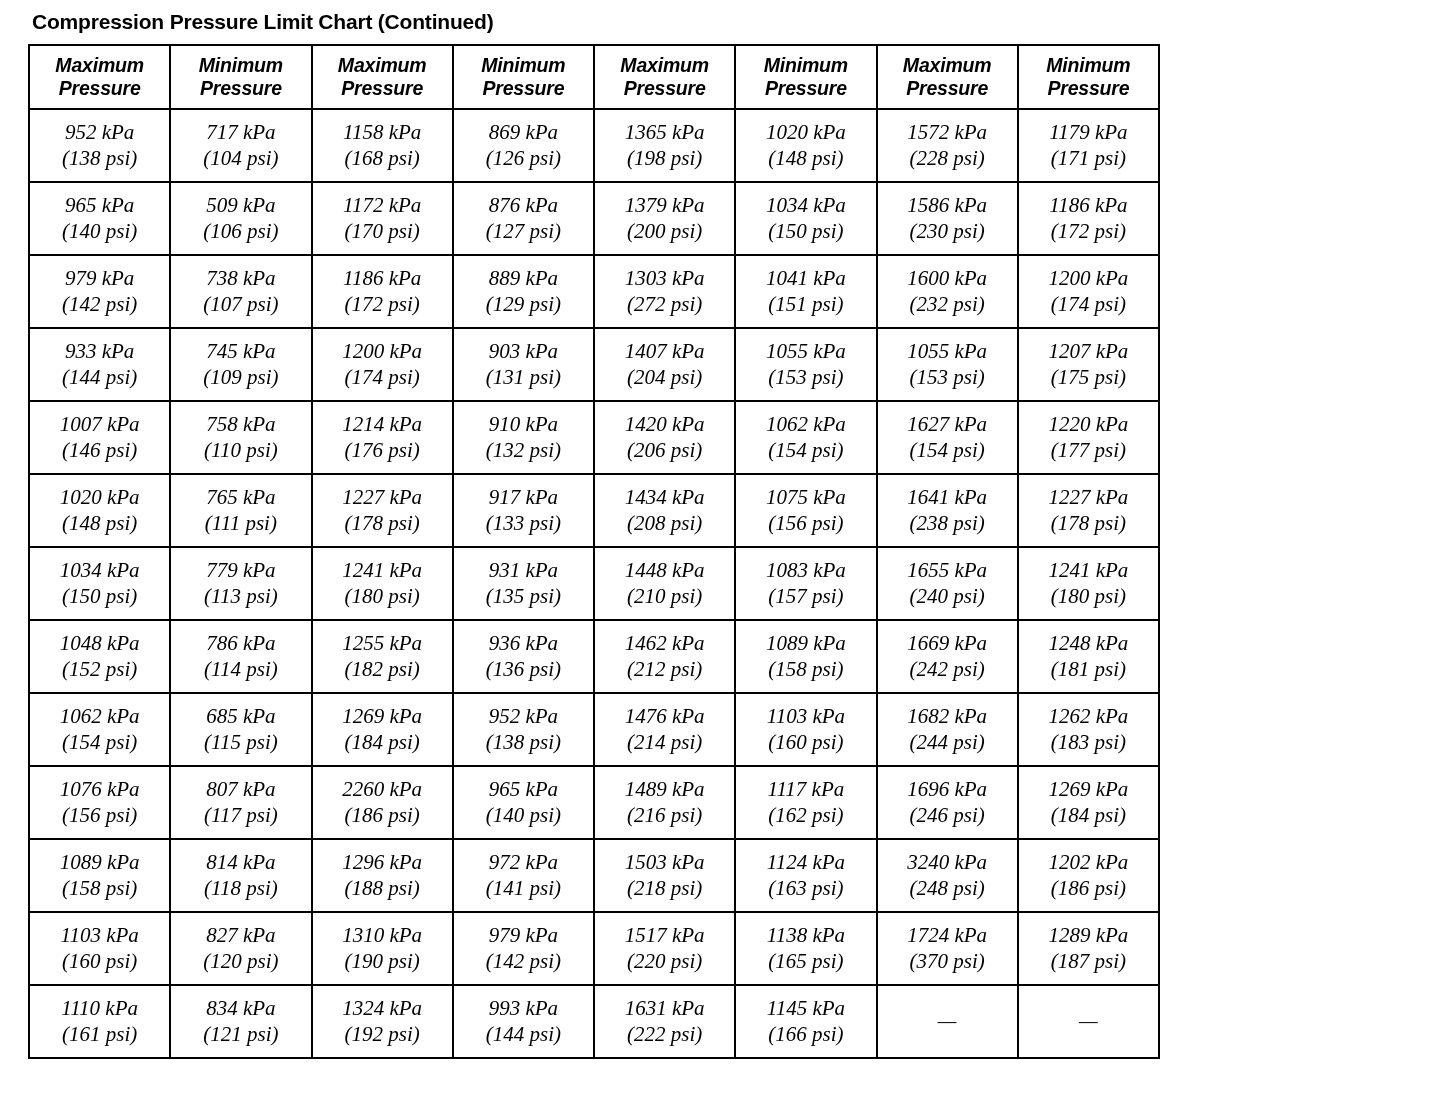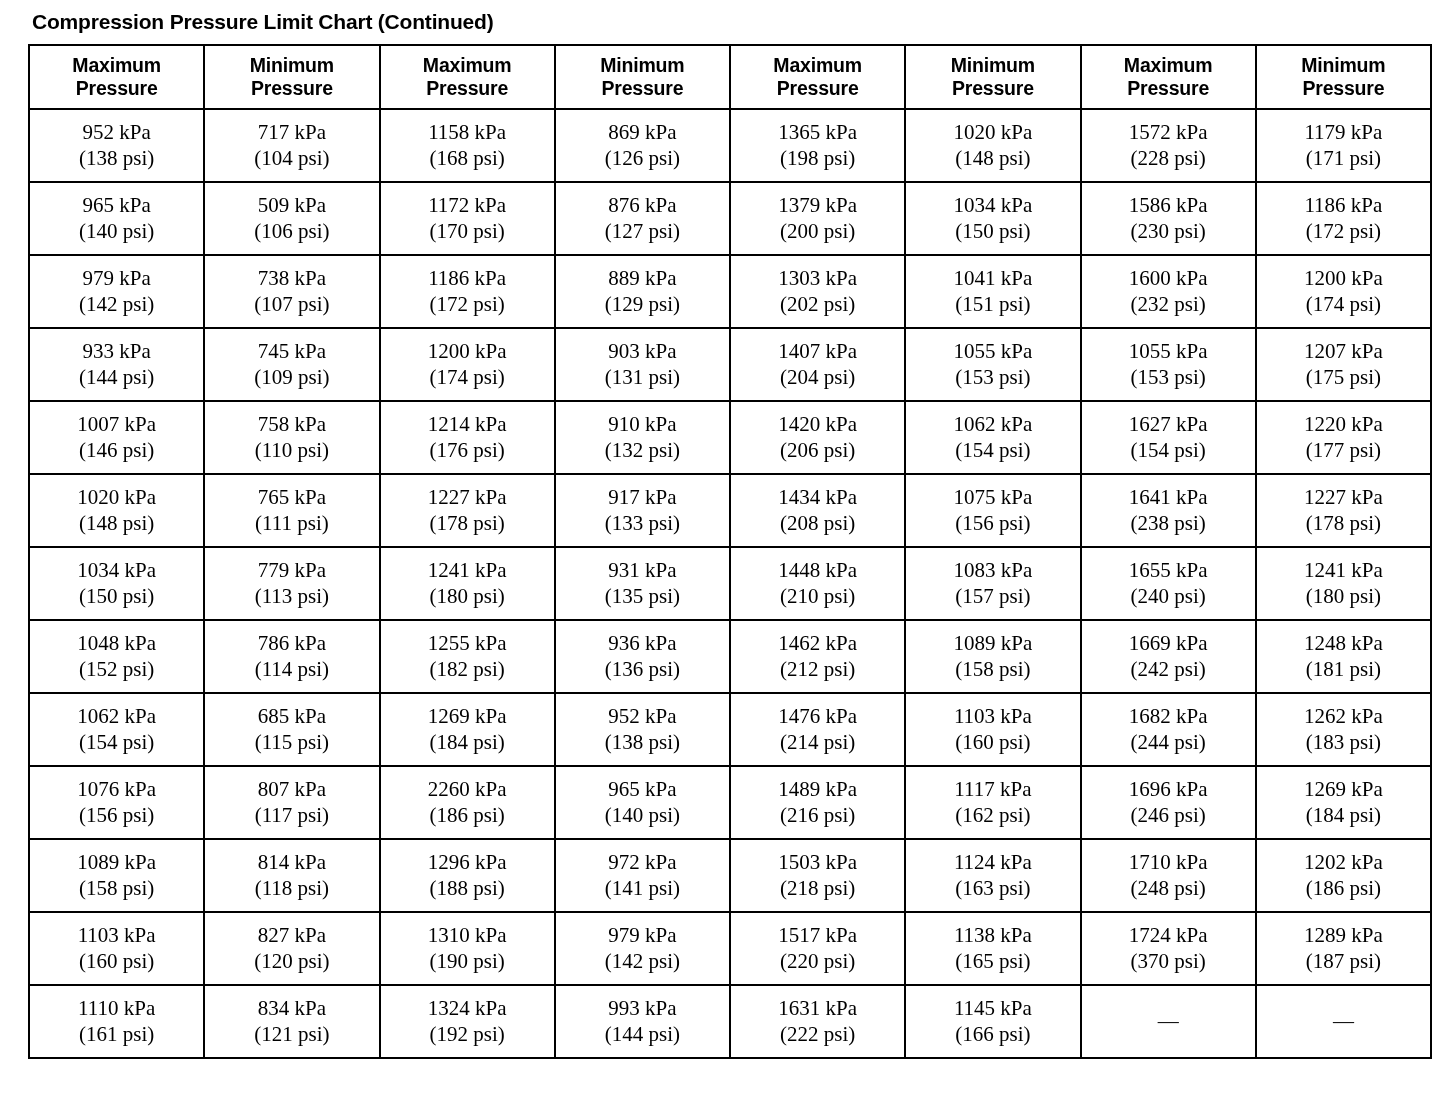--- a/index.html
+++ b/index.html
@@ -24,22 +24,23 @@
   .doc-title {
     font-family: "Liberation Sans", sans-serif;
     font-weight: bold;
     font-size: 21px;
     letter-spacing: -0.2px;
     margin: 0 0 10px 4px;
     color: #000;
   }
   table.pressure-table {
     border-collapse: collapse;
-    width: 1404px;
+    width: 1132px;
     table-layout: fixed;
+    font-style: italic;
   }
   table.pressure-table th,
   table.pressure-table td {
     border: 2px solid #000000;
     text-align: center;
     vertical-align: middle;
     padding: 0;
   }
   table.pressure-table th {
     font-family: "Liberation Sans", sans-serif;
@@ -192,21 +193,21 @@
         <td>
             <span class="cell-kpa">1186 kPa</span>
             <span class="cell-psi">(172 psi)</span>
           </td>
         <td>
             <span class="cell-kpa">889 kPa</span>
             <span class="cell-psi">(129 psi)</span>
           </td>
         <td>
             <span class="cell-kpa">1303 kPa</span>
-            <span class="cell-psi">(202 psi)</span>
+            <span class="cell-psi">(272 psi)</span>
           </td>
         <td>
             <span class="cell-kpa">1041 kPa</span>
             <span class="cell-psi">(151 psi)</span>
           </td>
         <td>
             <span class="cell-kpa">1600 kPa</span>
             <span class="cell-psi">(232 psi)</span>
           </td>
         <td>
@@ -471,21 +472,21 @@
           </td>
         <td>
             <span class="cell-kpa">1503 kPa</span>
             <span class="cell-psi">(218 psi)</span>
           </td>
         <td>
             <span class="cell-kpa">1124 kPa</span>
             <span class="cell-psi">(163 psi)</span>
           </td>
         <td>
-            <span class="cell-kpa">1710 kPa</span>
+            <span class="cell-kpa">3240 kPa</span>
             <span class="cell-psi">(248 psi)</span>
           </td>
         <td>
             <span class="cell-kpa">1202 kPa</span>
             <span class="cell-psi">(186 psi)</span>
           </td>
       </tr>
       <tr>
         <td>
             <span class="cell-kpa">1103 kPa</span>

